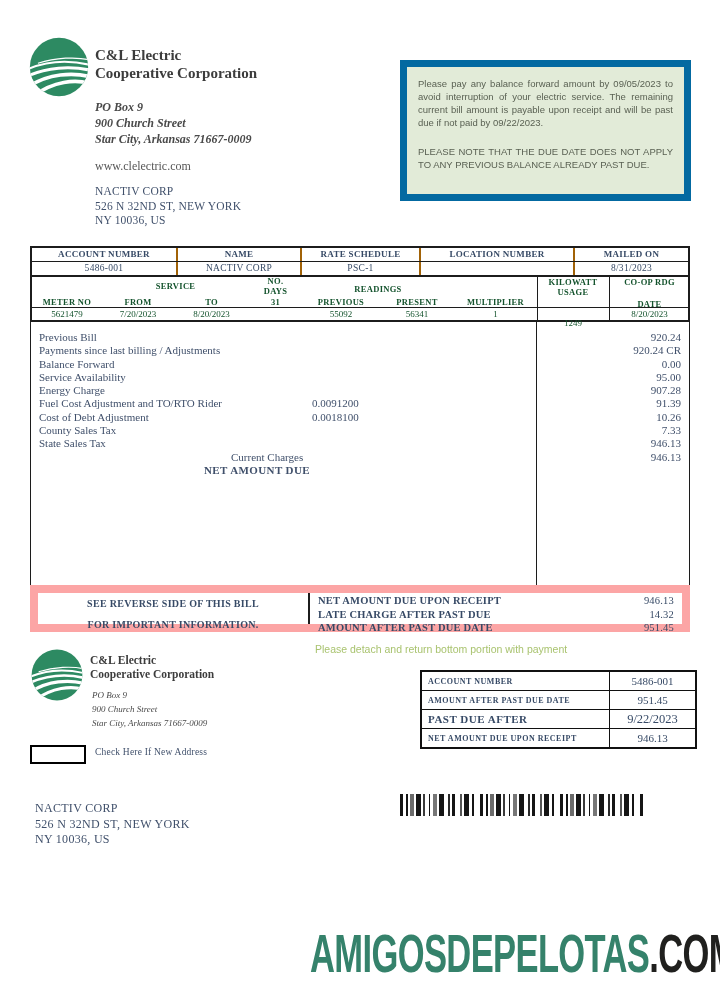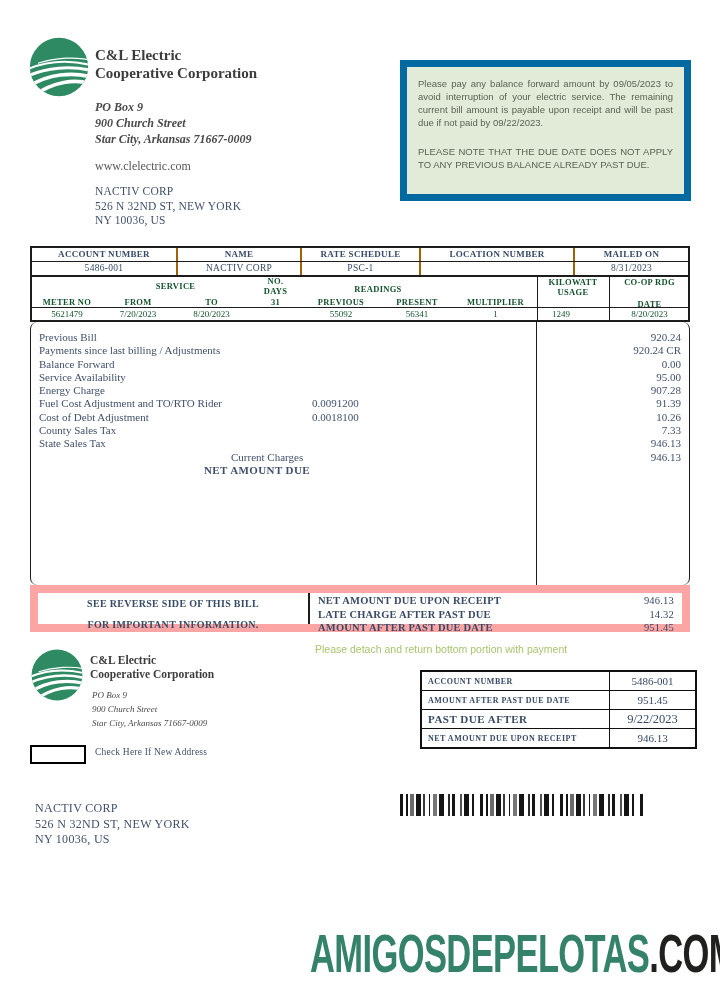--- a/index.html
+++ b/index.html
@@ -33,21 +33,21 @@
   #t2{left:30px;top:275px;width:660px;height:47px;border:2px solid #1c1c1c;border-top:none;
       box-sizing:border-box;color:#14532d;}
   #t2 .h{position:absolute;font-weight:bold;font-size:8.5px;text-align:center;letter-spacing:0.3px;}
   #t2 .d{position:absolute;font-size:9px;text-align:center;top:34px;}
   #t2 .vline{position:absolute;top:0;bottom:0;width:1px;background:#1c1c1c;}
   #t2 .hline{position:absolute;left:0;right:0;top:32px;height:1px;background:#1c1c1c;}
 
   
   #chargesBox{left:30px;top:322px;width:660px;height:263px;border-left:1px solid #1c1c1c;
               border-right:1px solid #1c1c1c;box-sizing:border-box;color:#40506b;font-size:11px;
-              padding-top:9px;border-radius:7px;}
+              padding-top:9px;}
   #chargesBox .vdiv{position:absolute;left:505px;top:0;bottom:0;width:1px;background:#1c1c1c;}
   .ch-row{position:relative;height:13.3px;}
   .ch-label{position:absolute;left:8px;white-space:nowrap;}
   .ch-rate{position:absolute;left:281px;}
   .ch-amount{position:absolute;right:8px;}
   .ch-row.center .ch-label{left:200px;}
   .ch-row.net .ch-label{left:173px;font-weight:bold;letter-spacing:0.4px;}
 
   
   #summaryBox{left:30px;top:585px;width:660px;height:47px;border:8px solid #fca5a5;box-sizing:border-box;color:#374a66;}
@@ -176,21 +176,21 @@
     <span class="h" style="left:270px;width:78px;top:22px;">PREVIOUS</span>
     <span class="h" style="left:348px;width:74px;top:22px;">PRESENT</span>
     <span class="h" style="left:422px;width:83px;top:22px;">MULTIPLIER</span>
 
     <span class="d" style="left:0;width:70px;">5621479</span>
     <span class="d" style="left:70px;width:72px;">7/20/2023</span>
     <span class="d" style="left:142px;width:75px;">8/20/2023</span>
     <span class="d" style="left:270px;width:78px;">55092</span>
     <span class="d" style="left:348px;width:74px;">56341</span>
     <span class="d" style="left:422px;width:83px;">1</span>
-    <span class="d" style="left:493px;width:72px;">1249</span>
+    <span class="d" style="left:505px;width:72px;margin-top:9px;">1249</span>
     <span class="d" style="left:577px;width:81px;">8/20/2023</span>
   </div>
 
   <div class="abs" id="chargesBox">
     <div class="vdiv"></div>
 
     <div class="ch-row">
       <span class="ch-label">Previous Bill</span>
       <span class="ch-amount">920.24</span>
     </div>

